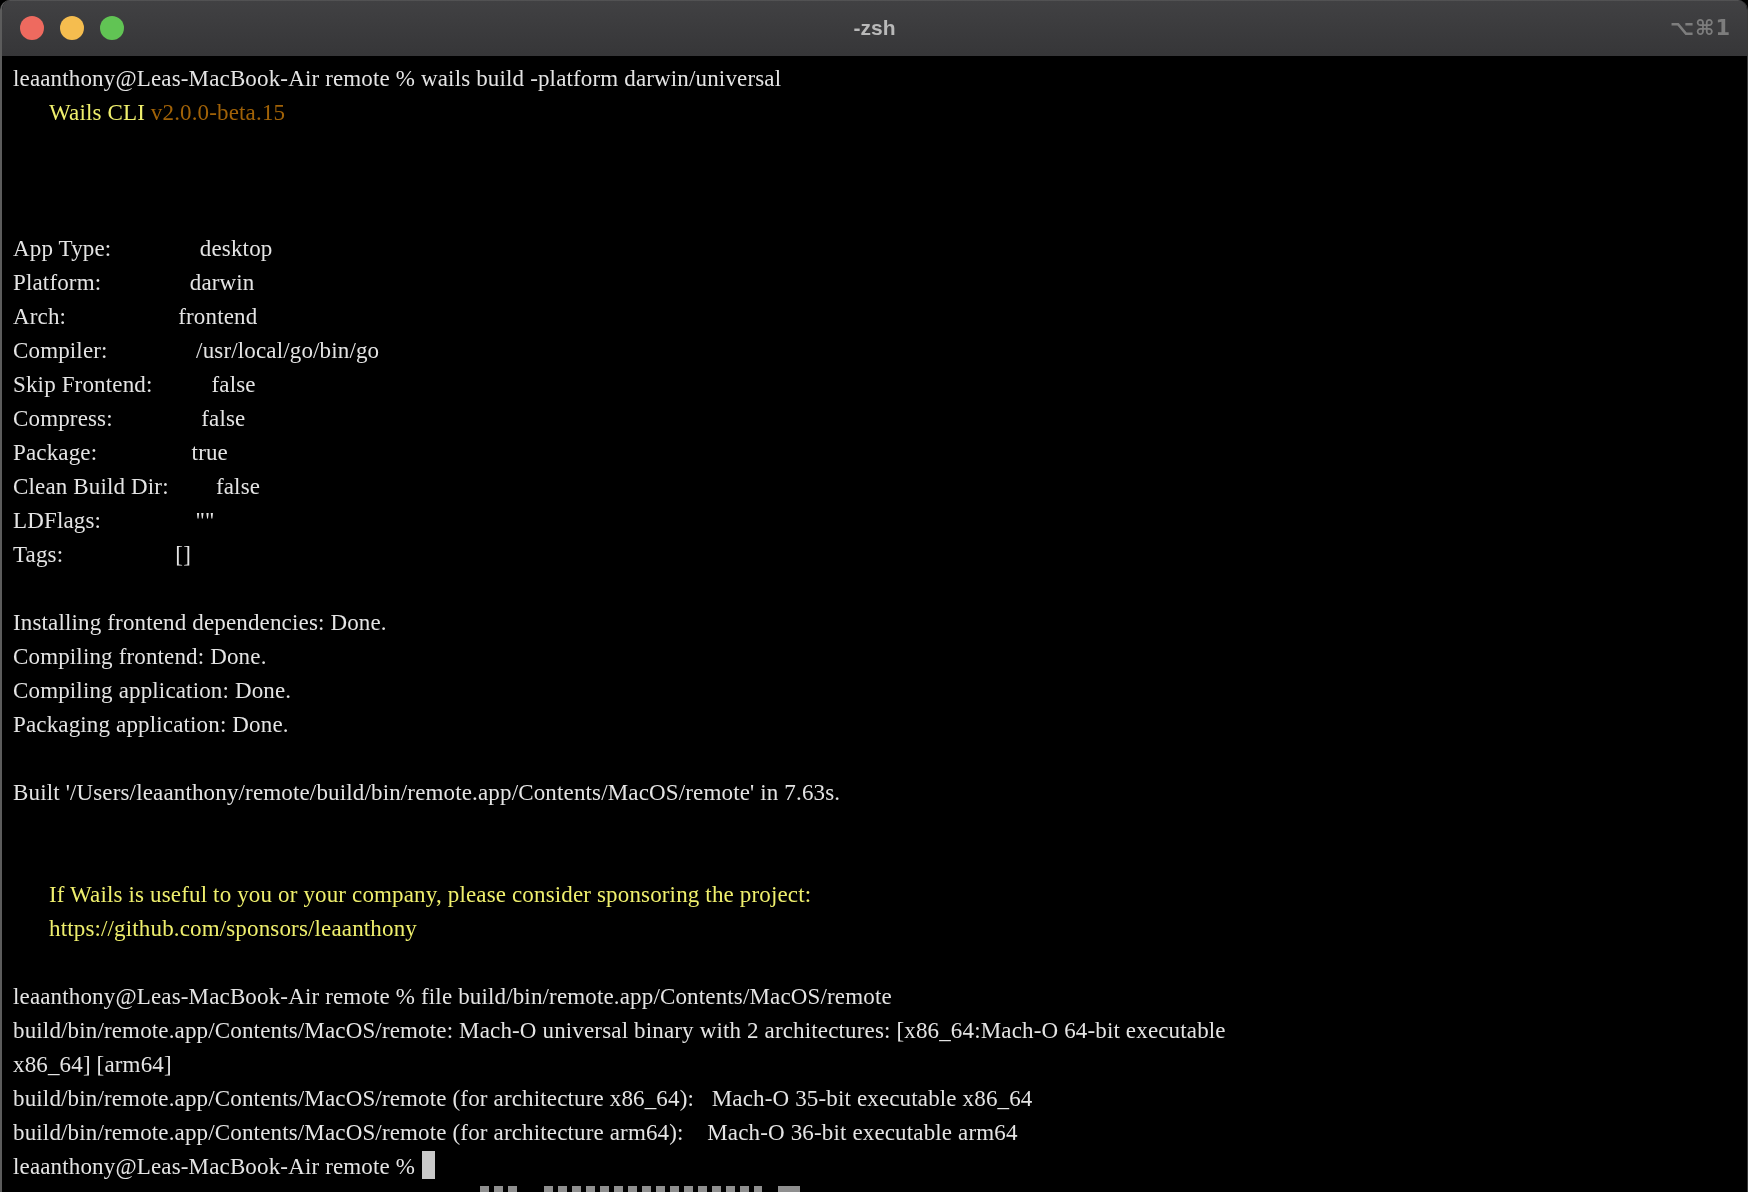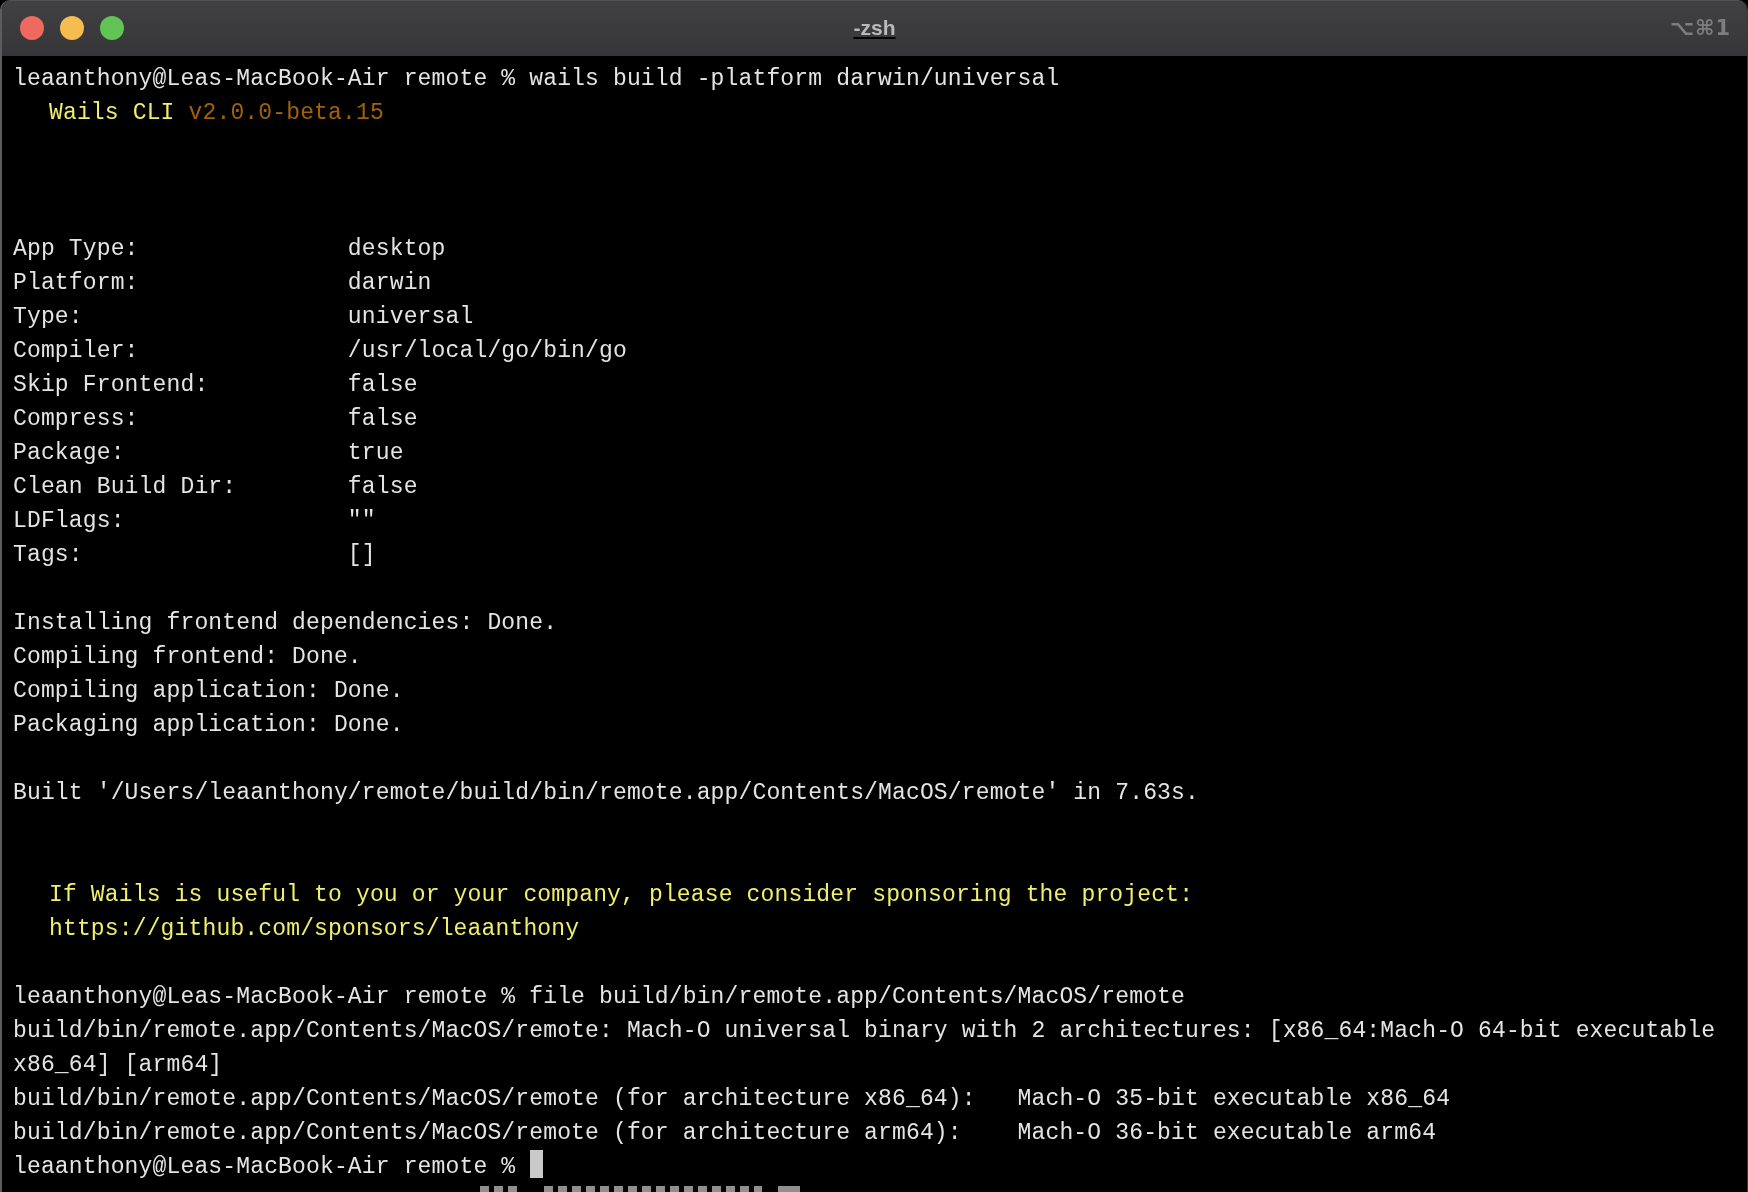--- a/index.html
+++ b/index.html
@@ -19,21 +19,20 @@
     border-right: 1px solid #3a3a3a;
   }
   .titlebar {
     position: relative;
     height: 56px;
     background: linear-gradient(#414143, #363638);
     box-shadow: inset 0 1px 0 rgba(255,255,255,0.09);
     display: flex;
     align-items: center;
     justify-content: center;
-    text-decoration: underline;
   }
   .traffic-lights {
     position: absolute;
     left: 18px;
     top: 0;
     height: 100%;
     display: flex;
     align-items: center;
     gap: 16px;
   }
@@ -64,21 +63,21 @@
     color: #7d7d7d;
     letter-spacing: 1px;
   }
   .screen {
     position: absolute;
     top: 56px;
     left: 0;
     right: 0;
     bottom: 0;
     padding: 6px 0 0 11px;
-    font-family: Liberation Mono, monospace;
+    font-family: Liberation Serif, serif;
     font-size: 23px;
     line-height: 34px;
     letter-spacing: 0.15px;
     color: #e4e4e4;
     overflow: hidden;
   }
   .line {
     white-space: pre;
     height: 34px;
   }
@@ -131,21 +130,21 @@
 
   <div class="screen">
     <div>
         <div class="line"><span class="c-default">leaanthony@Leas-MacBook-Air remote % wails build -platform darwin/universal</span></div>
         <div class="line"><span class="c-yellow">Wails CLI </span><span class="c-red">v2.0.0-beta.15</span></div>
         <div class="line"></div>
         <div class="line"></div>
         <div class="line"></div>
         <div class="line"><span class="c-default">App Type:               desktop</span></div>
         <div class="line"><span class="c-default">Platform:               darwin</span></div>
-        <div class="line"><span class="c-default">Type:                   universal</span></div>
+        <div class="line"><span class="c-default">Arch:                   frontend</span></div>
         <div class="line"><span class="c-default">Compiler:               /usr/local/go/bin/go</span></div>
         <div class="line"><span class="c-default">Skip Frontend:          false</span></div>
         <div class="line"><span class="c-default">Compress:               false</span></div>
         <div class="line"><span class="c-default">Package:                true</span></div>
         <div class="line"><span class="c-default">Clean Build Dir:        false</span></div>
         <div class="line"><span class="c-default">LDFlags:                ""</span></div>
         <div class="line"><span class="c-default">Tags:                   []</span></div>
         <div class="line"></div>
         <div class="line"><span class="c-default">Installing frontend dependencies: Done.</span></div>
         <div class="line"><span class="c-default">Compiling frontend: Done.</span></div>

